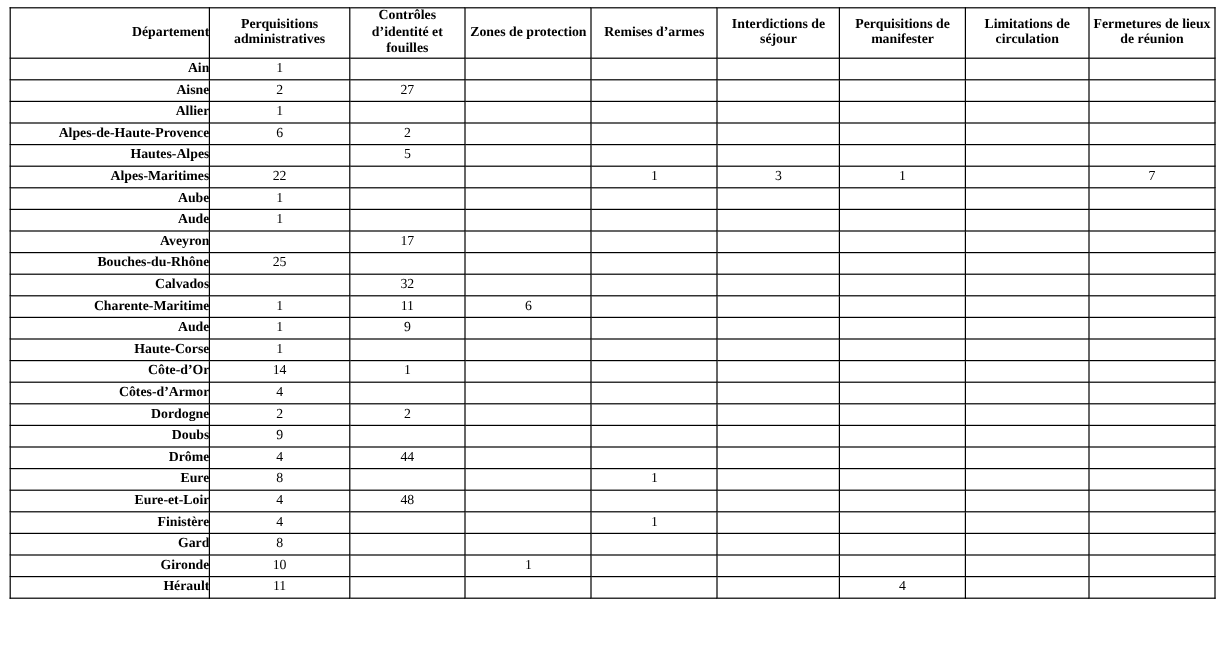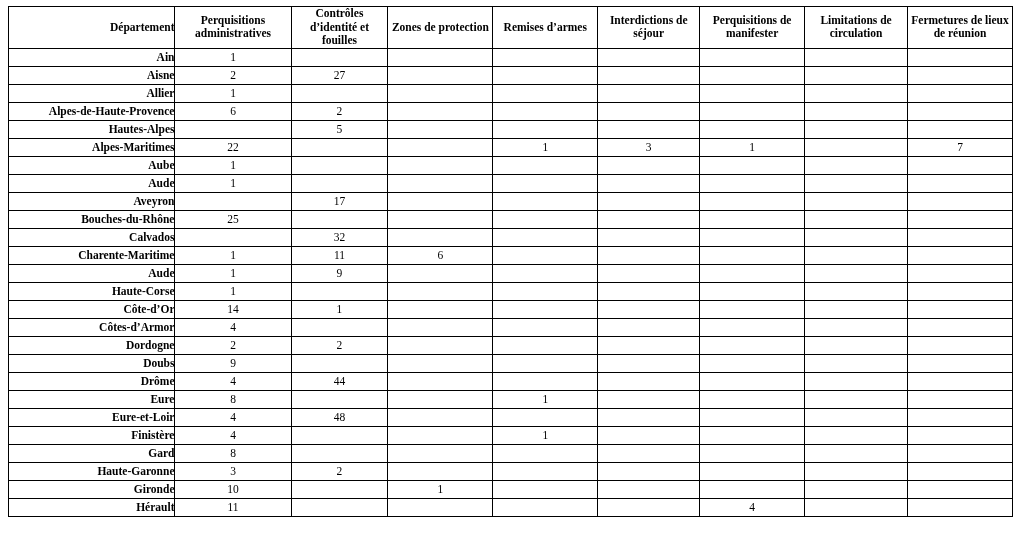--- a/index.html
+++ b/index.html
@@ -347,31 +347,20 @@
           <td class="num">8</td>
           <td class="num"></td>
           <td class="num"></td>
           <td class="num"></td>
           <td class="num"></td>
           <td class="num"></td>
           <td class="num"></td>
           <td class="num"></td>
         </tr>
         <tr>
-          <td class="dept">Haute-Garonne</td>
-          <td class="num">3</td>
-          <td class="num">2</td>
-          <td class="num"></td>
-          <td class="num"></td>
-          <td class="num"></td>
-          <td class="num"></td>
-          <td class="num"></td>
-          <td class="num"></td>
-        </tr>
-        <tr>
           <td class="dept">Gironde</td>
           <td class="num">10</td>
           <td class="num"></td>
           <td class="num">1</td>
           <td class="num"></td>
           <td class="num"></td>
           <td class="num"></td>
           <td class="num"></td>
           <td class="num"></td>
         </tr>

